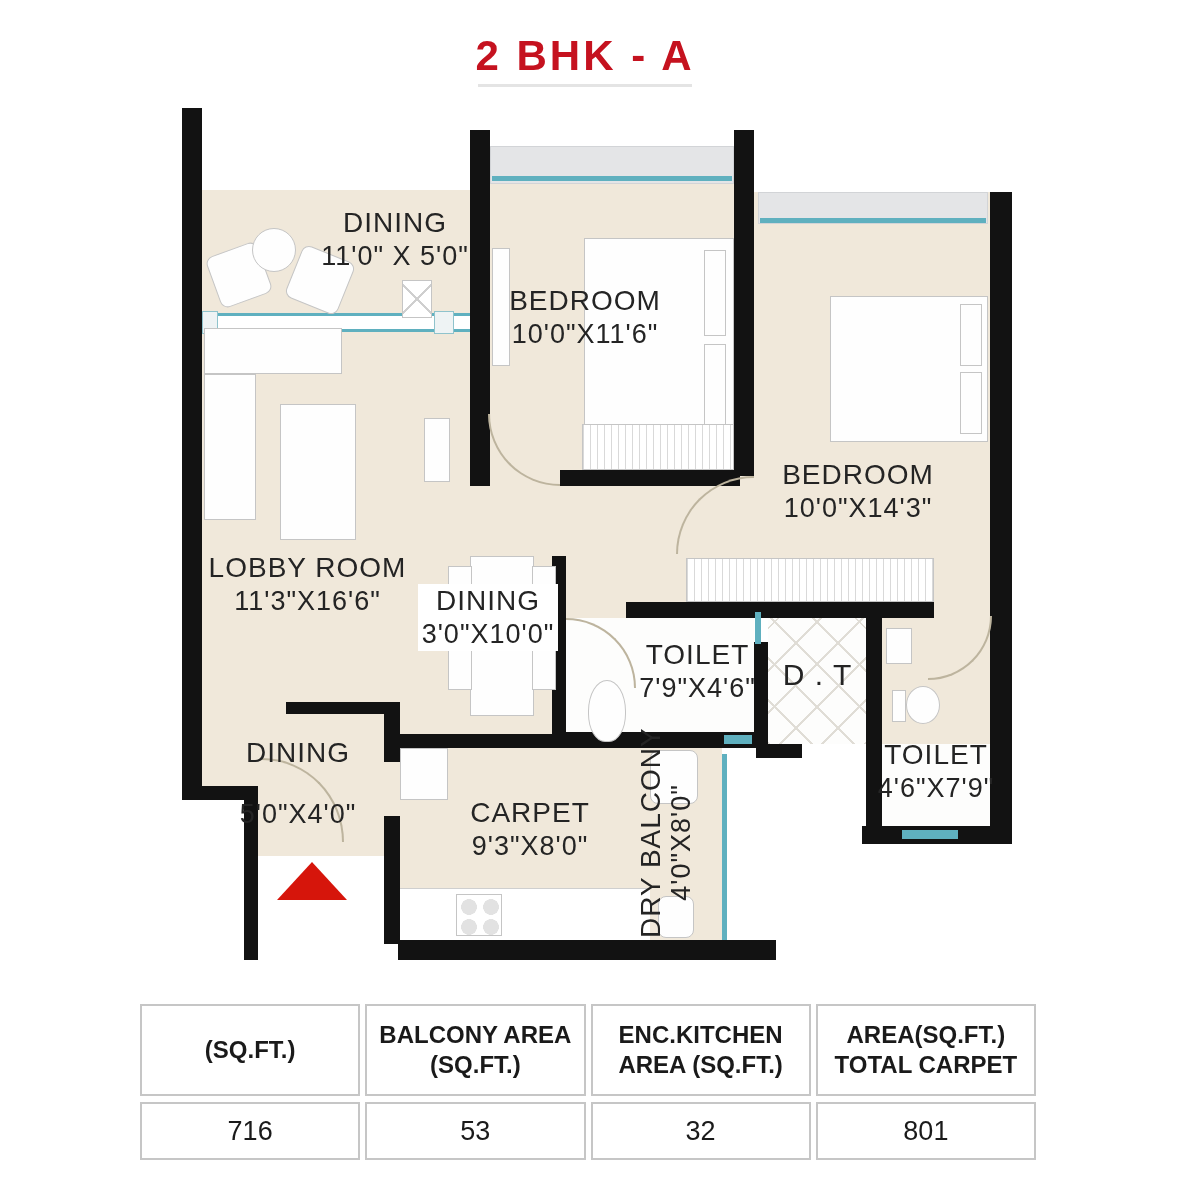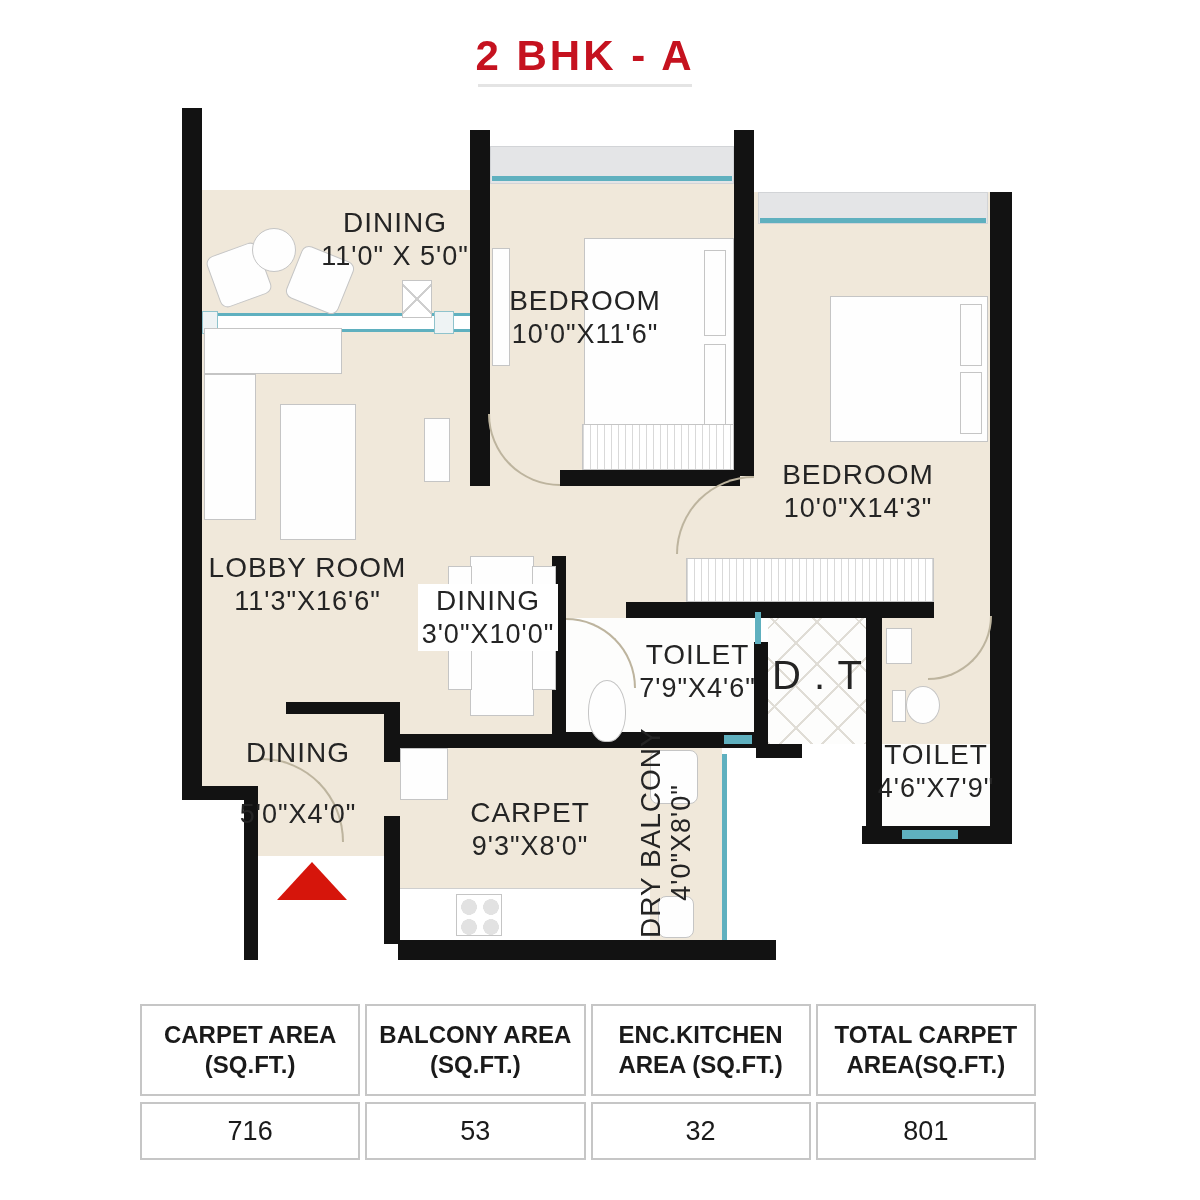--- a/index.html
+++ b/index.html
@@ -166,62 +166,61 @@
     </div>
     <div class="lbl" style="left:418px;top:584px;width:140px;background:#fff">
       <div class="rname">DINING</div>
       <div class="rdims">3'0"X10'0"</div>
     </div>
     <div class="lbl" style="left:600px;top:638px;width:195px">
       <div class="rname">TOILET</div>
       <div class="rdims">7'9"X4'6"</div>
     </div>
     <div class="lbl" style="left:770px;top:658px;width:95px">
-      <div class="rname" style="font-size:40px">D . T</div>
+      <div class="rname" style="font-size:30px">D . T</div>
     </div>
     <div class="lbl" style="left:872px;top:738px;width:128px">
       <div class="rname">TOILET</div>
       <div class="rdims">4'6"X7'9"</div>
     </div>
     <div class="lbl" style="left:218px;top:736px;width:160px">
       <div class="rname">DINING</div>
       <div class="rdims" style="margin-top:28px">5'0"X4'0"</div>
     </div>
     <div class="lbl" style="left:420px;top:796px;width:220px">
       <div class="rname">CARPET</div>
       <div class="rdims">9'3"X8'0"</div>
     </div>
     <div class="vlbl rname" style="left:556px;top:826px;width:190px;height:34px">DRY BALCONY</div>
     <div class="vlbl rdims" style="left:621px;top:826px;width:120px;height:33px">4'0"X8'0"</div>
   </div>
 
   <div class="area-table">
     <div class="acol">
       <div class="ahd">
-        <div>CARPET AREA</div>
         <div>(SQ.FT.)</div>
       </div>
       <div class="avl">716</div>
     </div>
     <div class="acol">
       <div class="ahd">
         <div>BALCONY AREA</div>
         <div>(SQ.FT.)</div>
       </div>
       <div class="avl">53</div>
     </div>
     <div class="acol">
       <div class="ahd">
         <div>ENC.KITCHEN</div>
         <div>AREA (SQ.FT.)</div>
       </div>
       <div class="avl">32</div>
     </div>
     <div class="acol">
       <div class="ahd">
+        <div>AREA(SQ.FT.)</div>
         <div>TOTAL CARPET</div>
-        <div>AREA(SQ.FT.)</div>
       </div>
       <div class="avl">801</div>
     </div>
   </div>
 
 </div>
 
 </body></html>

